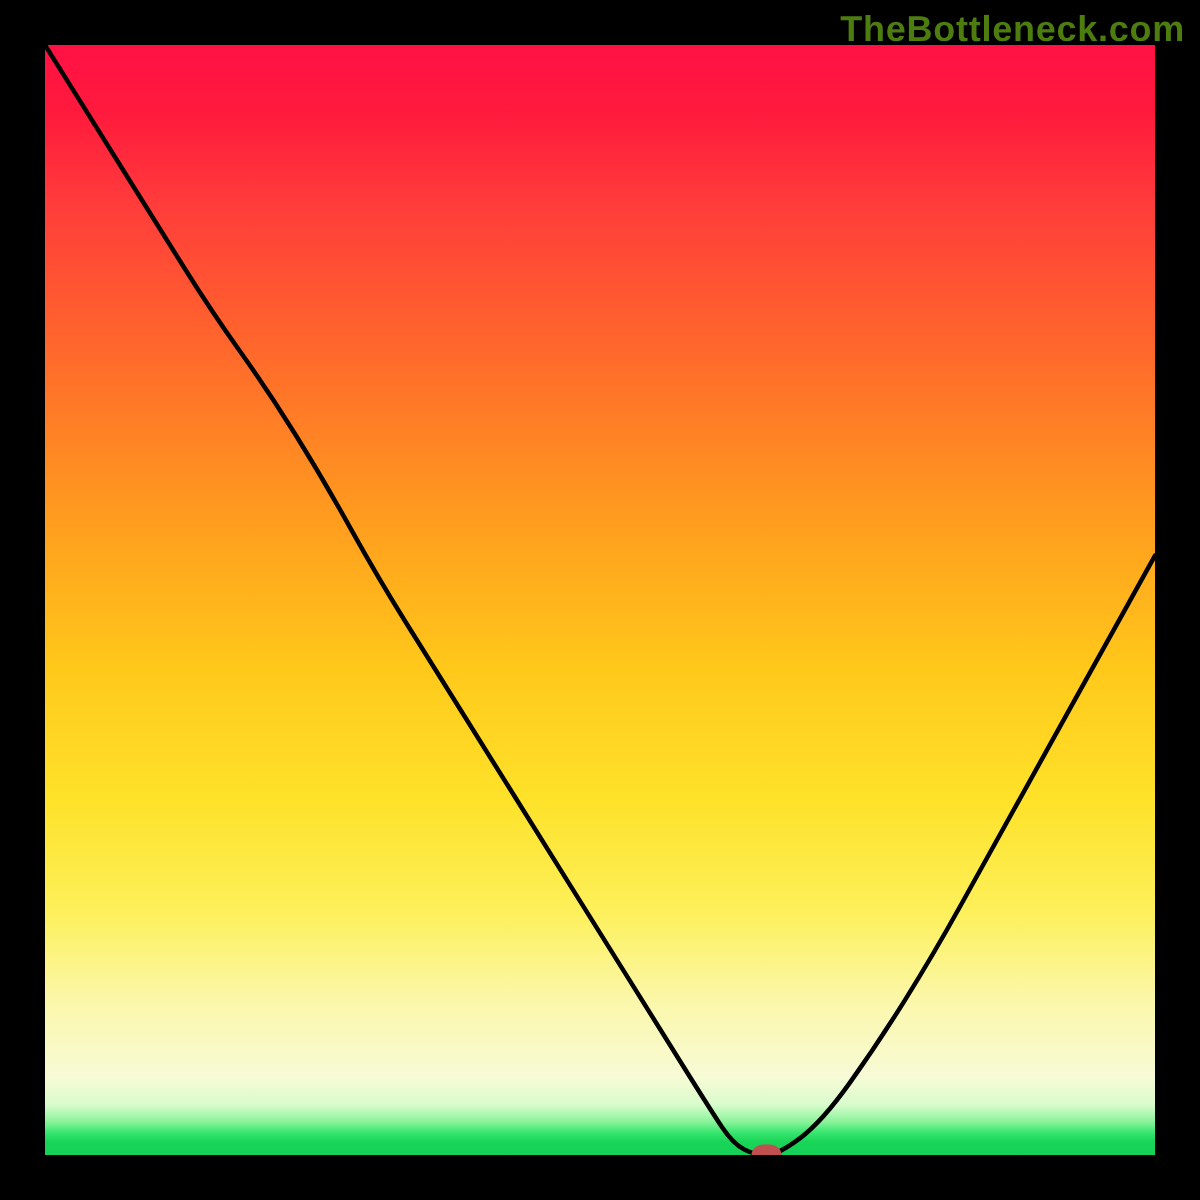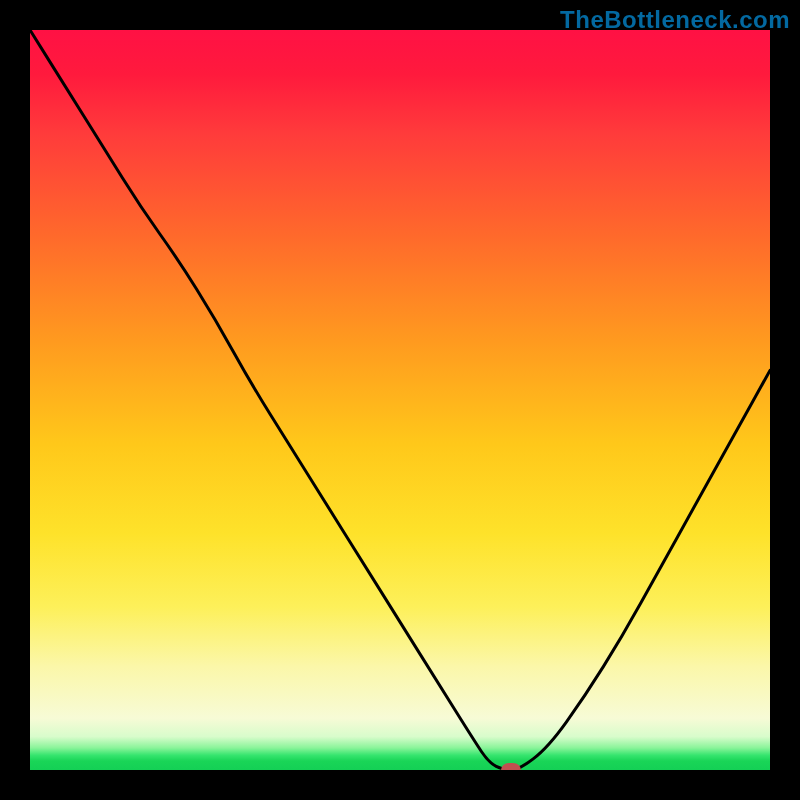--- a/index.html
+++ b/index.html
@@ -16,21 +16,21 @@
     height: 800px;
     background: #000;
   }
   .watermark {
     position: absolute;
     top: 6px;
     right: 10px;
     font-family: Arial, Helvetica, sans-serif;
     font-size: 24px;
     font-weight: bold;
-    color: #0369a1;
+    color: #4d7c0f;
     letter-spacing: 0.5px;
     z-index: 10;
   }
   .plot-area {
     position: absolute;
     left: 30px;
     top: 30px;
     width: 740px;
     height: 740px;
     overflow: hidden;

